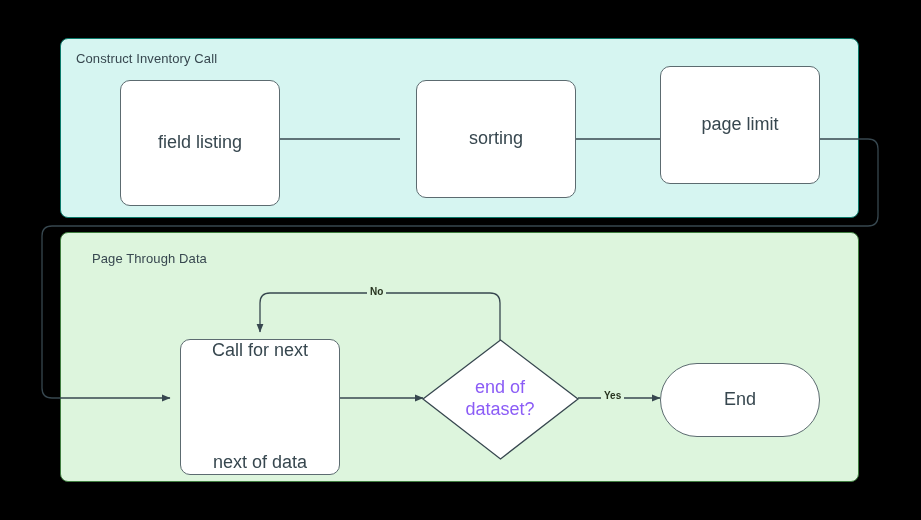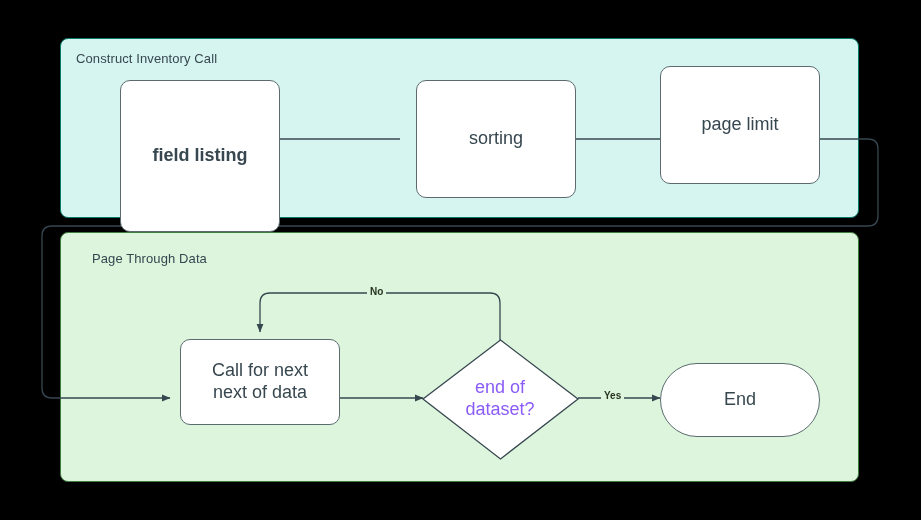--- a/index.html
+++ b/index.html
@@ -102,33 +102,33 @@
      loop back to call for next page of data --&gt;
     <path d="M500,340 L500,303 Q500,293 490,293 L270,293 Q260,293 260,303 L260,332" fill="none" stroke="#37474f" stroke-width="1.3" marker-end="url(#arrow)"></path>
 
      End --&gt;
     <line x1="578" y1="398" x2="660" y2="398" stroke="#37474f" stroke-width="1.3" marker-end="url(#arrow)"></line>
 
     
     <polygon points="500.5,340 578,399 500.5,459 423,399" fill="#ffffff" stroke="#37474f" stroke-width="1.3"></polygon>
   </svg>
 
-  <div class="node rect" style="left:120px; top:80px; width:160px; height:152px;font-weight:bold;">
+  <div class="node rect" style="left:120px; top:80px; width:160px; height:126px;">
     <span>field listing</span>
   </div>
 
   <div class="node rect" style="left:400px; top:80px; width:160px; height:118px;margin-left:16px;">
     <span>sorting</span>
   </div>
 
   <div class="node rect" style="left:660px; top:66px; width:160px; height:118px;">
     <span>page limit</span>
   </div>
 
-  <div class="node rect" style="left:180px; top:339px; width:160px; height:86px; flex-direction:column;">
+  <div class="node rect" style="left:180px; top:339px; width:160px; height:136px; flex-direction:column;justify-content:space-between;">
     <span>Call for next</span>
     <span>next of data</span>
   </div>
 
   <div class="diamond-label" style="left:440px; top:370px; width:120px; height:58px; flex-direction:column;">
     <span>end of</span>
     <span>dataset?</span>
   </div>
 
   <div class="node pill" style="left:660px; top:363px; width:160px; height:74px;">

